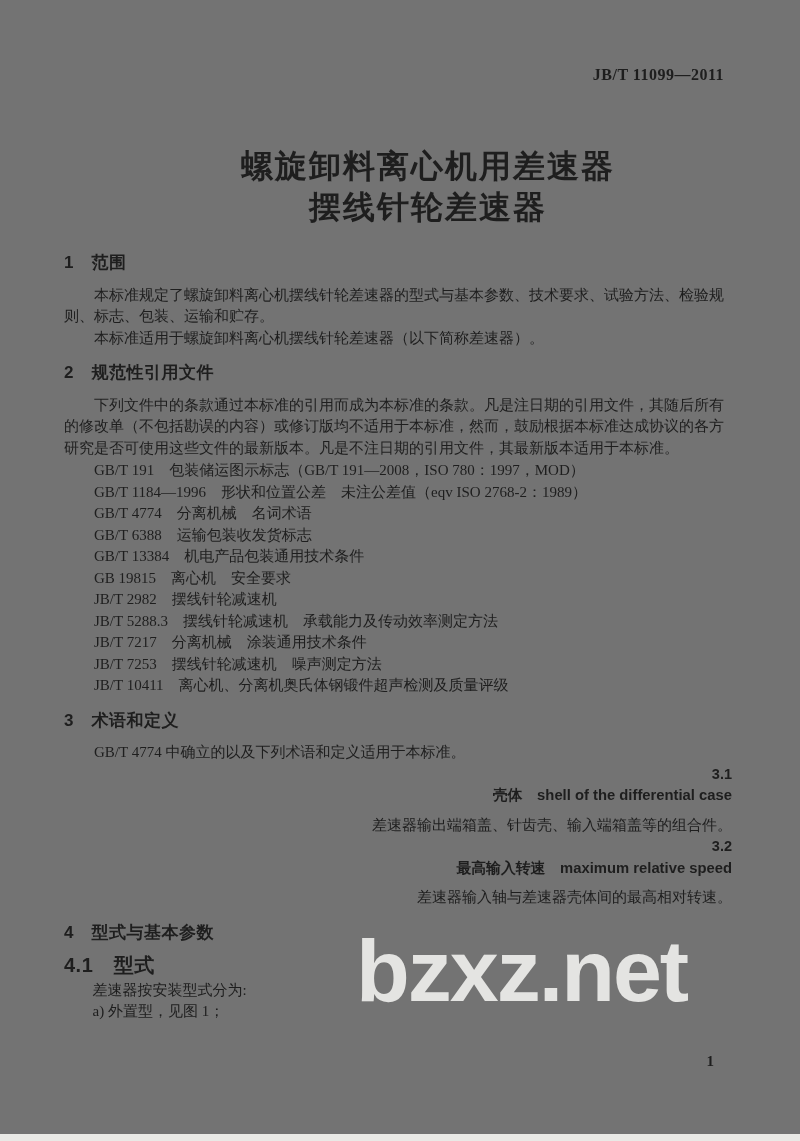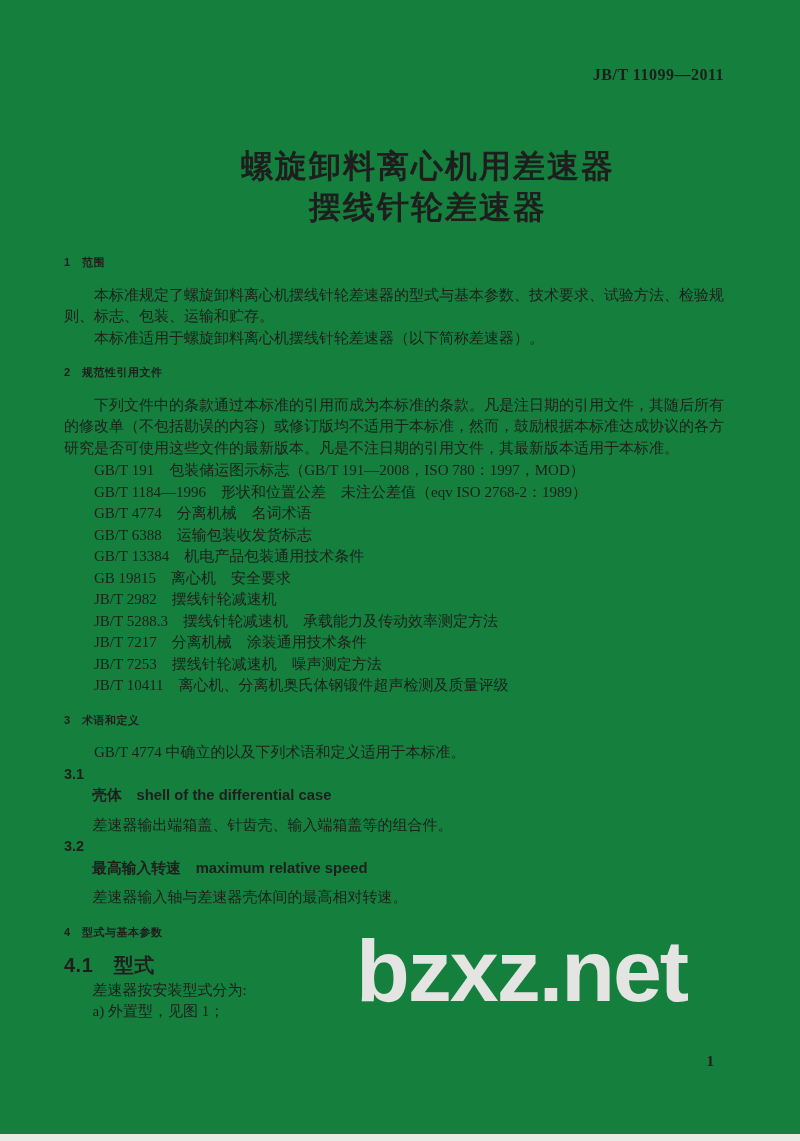--- a/index.html
+++ b/index.html
@@ -1,19 +1,19 @@
 <!DOCTYPE html>
 <html><head>
 <meta charset="utf-8">
 <style>
   html,body{margin:0;padding:0;background:#ffffff;}
   .page{
     position:relative;
     width:800px;height:1141px;
-    background:#15803d;
+    background:#737373;
     color:#1e1e1e;
     overflow:hidden;
     font-family:"Liberation Serif","DejaVu Serif",serif;
   }
   .doc-number{
     position:absolute;top:66px;right:76px;
     font-size:16px;font-weight:bold;letter-spacing:.5px;
     font-family:"Liberation Serif","DejaVu Serif",serif;
   }
   .title-block{
@@ -21,33 +21,33 @@
     text-align:center;
     font-family:"Liberation Sans","DejaVu Sans",sans-serif;
     font-weight:bold;font-size:32px;line-height:41px;letter-spacing:2px;margin-left:28px;
   }
   .content{
     position:absolute;left:64px;top:252px;width:668px;
     font-size:15px;line-height:21.5px;
   }
   .sec-heading{
     font-family:"Liberation Sans","DejaVu Sans",sans-serif;
-    font-size:11px;font-weight:bold;letter-spacing:.5px;
+    font-size:17px;font-weight:bold;letter-spacing:.5px;
     margin:0 0 11px 0;
   }
   .sec-heading.not-first{margin-top:13px;}
   .sub-heading{
     font-family:"Liberation Sans","DejaVu Sans",sans-serif;
     font-size:20px;font-weight:bold;letter-spacing:.5px;
     margin:12px 0 3px 0;
   }
   p.body-para{margin:0;text-indent:2em;}
   .ref-list{margin:1px 0 0 0;}
   .ref-line{padding-left:2em;}
-  .term-entry{margin:0;}
+  .term-entry{margin:0;text-align:right;}
   .term-number{
     font-family:"Liberation Sans","DejaVu Sans",sans-serif;
     font-weight:bold;font-size:14.5px;
   }
   .term-name{
     font-weight:bold;padding-left:1.9em;
     font-family:"Liberation Sans","DejaVu Sans",sans-serif;
     font-size:14.8px;
   }
   .term-def{padding-left:1.9em;margin-top:8px;}

